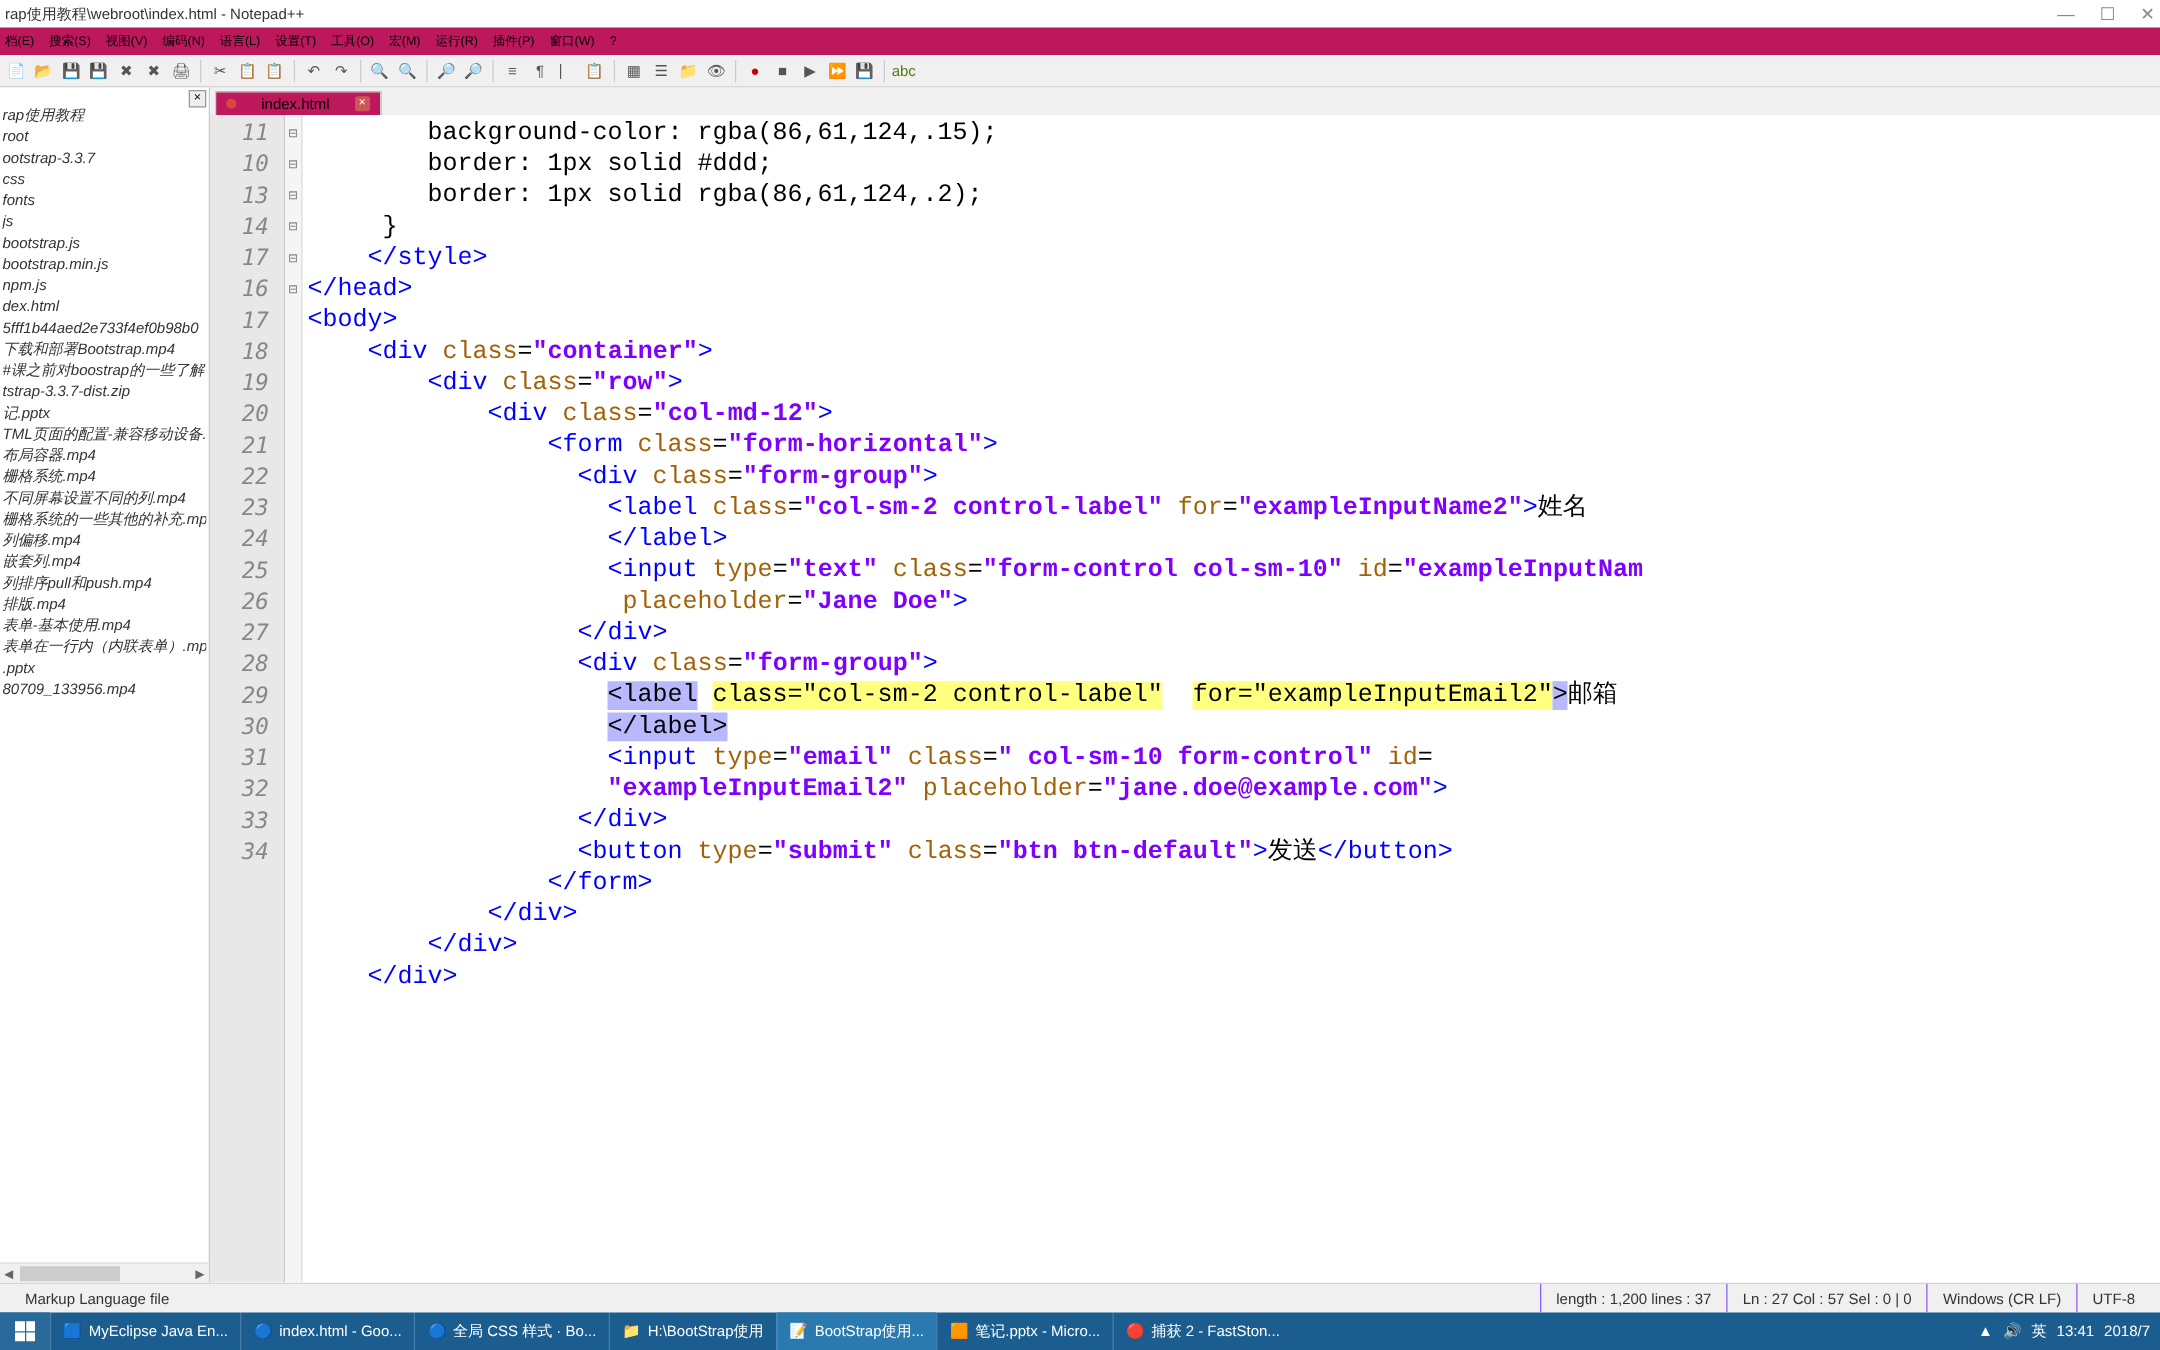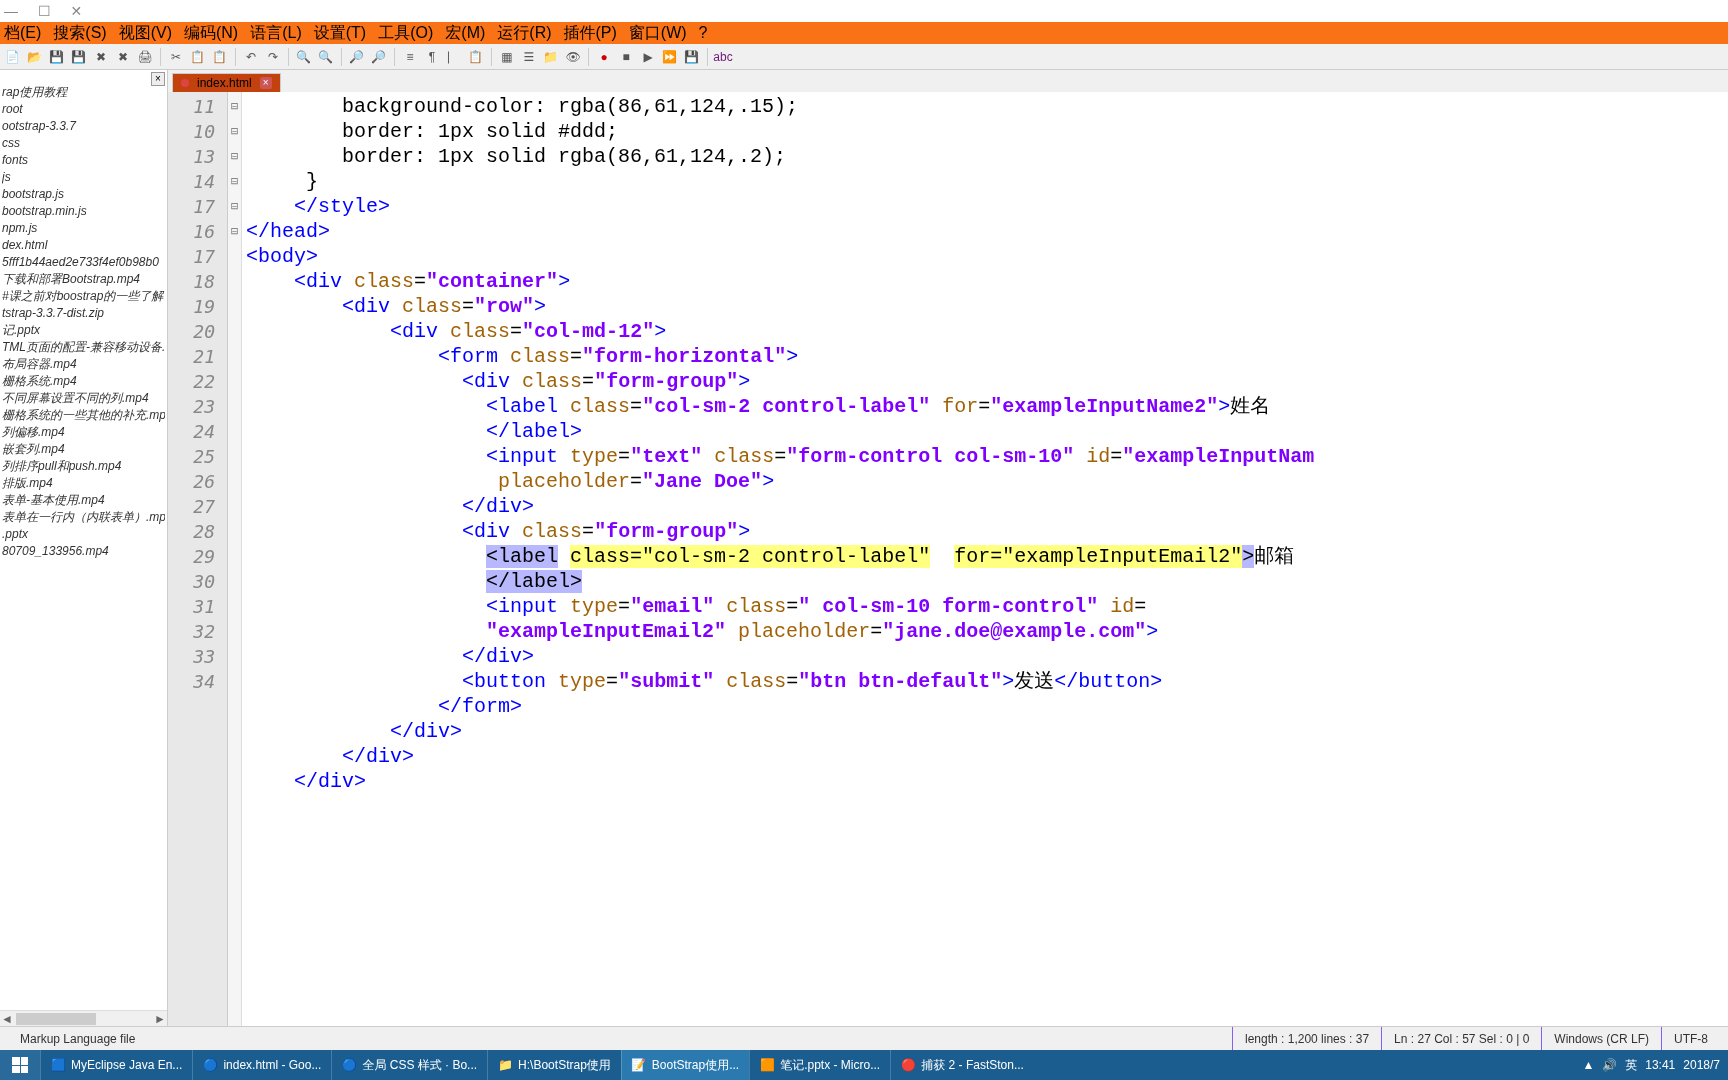--- a/index.html
+++ b/index.html
@@ -2,40 +2,40 @@
 <html><head>
 <meta charset="utf-8">
 <style>
 * { margin: 0; padding: 0; box-sizing: border-box; }
 body { font-family: "Microsoft YaHei", Arial, sans-serif; font-size: 12px; background: #f0f0f0; overflow: hidden; width: 1728px; height: 1080px; }
 
 .titlebar { background: #fff; height: 22px; display: flex; align-items: center; padding: 0 4px; color: #333; }
 .titlebar .title { flex: 1; font-size: 12px; }
 .titlebar .btns { display: flex; gap: 20px; color: #888; font-size: 14px; }
 
-.menubar { background: #f97316; height: 22px; display: flex; align-items: center; padding: 0 4px; font-size: 16px; }
+.menubar { background: #be185d; height: 22px; display: flex; align-items: center; padding: 0 4px; font-size: 10px; }
 .menubar span { margin-right: 12px; cursor: default; }
 
 .toolbar { background: #f0f0f0; height: 26px; display: flex; align-items: center; padding: 2px 4px; gap: 4px; border-bottom: 1px solid #ccc; }
 .toolbar .tb { width: 18px; height: 18px; display:flex; align-items:center; justify-content:center; font-size:12px; color:#555; }
 .toolbar .sep { width:1px; height:18px; background:#ccc; margin:0 2px; }
 
 .workspace { display: flex; height: calc(1080px - 22px - 22px - 26px - 24px - 30px); }
 
 .sidebar { width: 168px; background: #fff; border-right: 1px solid #ccc; position: relative; font-size: 12px; overflow: hidden; }
 .sidebar .closebox { position:absolute; top:2px; right:2px; width:14px; height:14px; border:1px solid #999; font-size:10px; text-align:center; line-height:12px; background:#eee; }
 .sidebar .tree { padding: 14px 2px 2px 2px; }
 .sidebar .tree div { white-space: nowrap; overflow: hidden; line-height: 17px; color: #333; font-style: italic; }
 .sidebar .scroll-h { position:absolute; bottom:0; left:0; right:0; height:16px; background:#f0f0f0; border-top:1px solid #ddd; display:flex; align-items:center; }
 .sidebar .scroll-h .thumb { width:80px; height:12px; background:#ccc; margin-left:2px; }
 .sidebar .scroll-h .arr { width:14px; text-align:center; color:#666; }
 
 .editor-area { flex:1; display:flex; flex-direction:column; background:#f0f0f0; }
 .tabbar { height: 22px; background:#f0f0f0; display:flex; align-items:flex-end; padding-left:4px; }
-.tab { background:#c2410c; border:1px solid #ccc; border-bottom:none; padding:2px 8px; font-size:12px; display:flex; align-items:center; gap:8px; }
+.tab { background:#be185d; border:1px solid #ccc; border-bottom:none; padding:2px 8px; font-size:12px; display:flex; align-items:center; gap:20px; }
 .tab .dot { width:8px; height:8px; background:#d44; border-radius:50%; font-size:8px; display:flex; align-items:center; justify-content:center; color:#fff; }
 .tab .x { width:12px; height:12px; background:#c55; color:#fff; font-size:10px; text-align:center; line-height:12px; border-radius:2px; }
 
 .code-wrap { flex:1; display:flex; background:#fff; overflow:hidden; }
 .gutter { width: 60px; background:#e8e8e8; border-right:1px solid #ccc; text-align:right; padding-right:12px; color:#888; font-family: Consolas, monospace; font-size:18px; line-height:25px; padding-top:2px;font-style:italic; }
 .fold-col { width: 14px; background:#f5f5f5; border-right:1px solid #ddd; font-family: Consolas, monospace; font-size:12px; color:#888; line-height:25px; padding-top:2px; text-align:center; }
 .code { flex:1; font-family: Liberation Mono, monospace; font-size:20px; line-height:25px; padding:2px 4px; white-space:pre; color:#000; overflow:hidden; position:relative; }
 .code .tag { color:#0000ff; }
 .code .attr { color:#a16207;text-align:center; }
 .code .str { color:#8000ff; font-weight:bold; }
@@ -53,20 +53,21 @@
 .taskbar .start .win div { background:#fff; }
 .taskbar .task { height:30px; padding:0 10px; display:flex; align-items:center; gap:6px; border-left:1px solid rgba(255,255,255,0.2); max-width:170px; overflow:hidden; white-space:nowrap; }
 .taskbar .task.active { background:#2a7ab0; }
 .taskbar .tray { margin-left:auto; display:flex; align-items:center; gap:8px; padding-right:8px; }
 .taskbar .icon-box { width:14px; height:14px; display:inline-block; }
 </style>
 </head>
 <body>
 
 <div class="titlebar">
+  <span class="title">rap使用教程\webroot\index.html - Notepad++</span>
   <div class="btns">
     <span>—</span>
     <span>☐</span>
     <span>✕</span>
   </div>
 </div>
 
 <div class="menubar">
   <span>档(E)</span>
   <span>搜索(S)</span>
@@ -113,21 +114,21 @@
   <span class="tb">☰</span>
   <span class="tb">📁</span>
   <span class="tb">👁</span>
   <span class="sep"></span>
   <span class="tb" style="color:#c00;">●</span>
   <span class="tb">■</span>
   <span class="tb">▶</span>
   <span class="tb">⏩</span>
   <span class="tb">💾</span>
   <span class="sep"></span>
-  <span class="tb" style="color:#701a75;">abc</span>
+  <span class="tb" style="color:#4d7c0f;">abc</span>
 </div>
 
 <div class="workspace">
 
   <div class="sidebar">
     <div class="closebox">×</div>
     <div class="tree">
       <div>rap使用教程</div>
       <div>root</div>
       <div>ootstrap-3.3.7</div>

